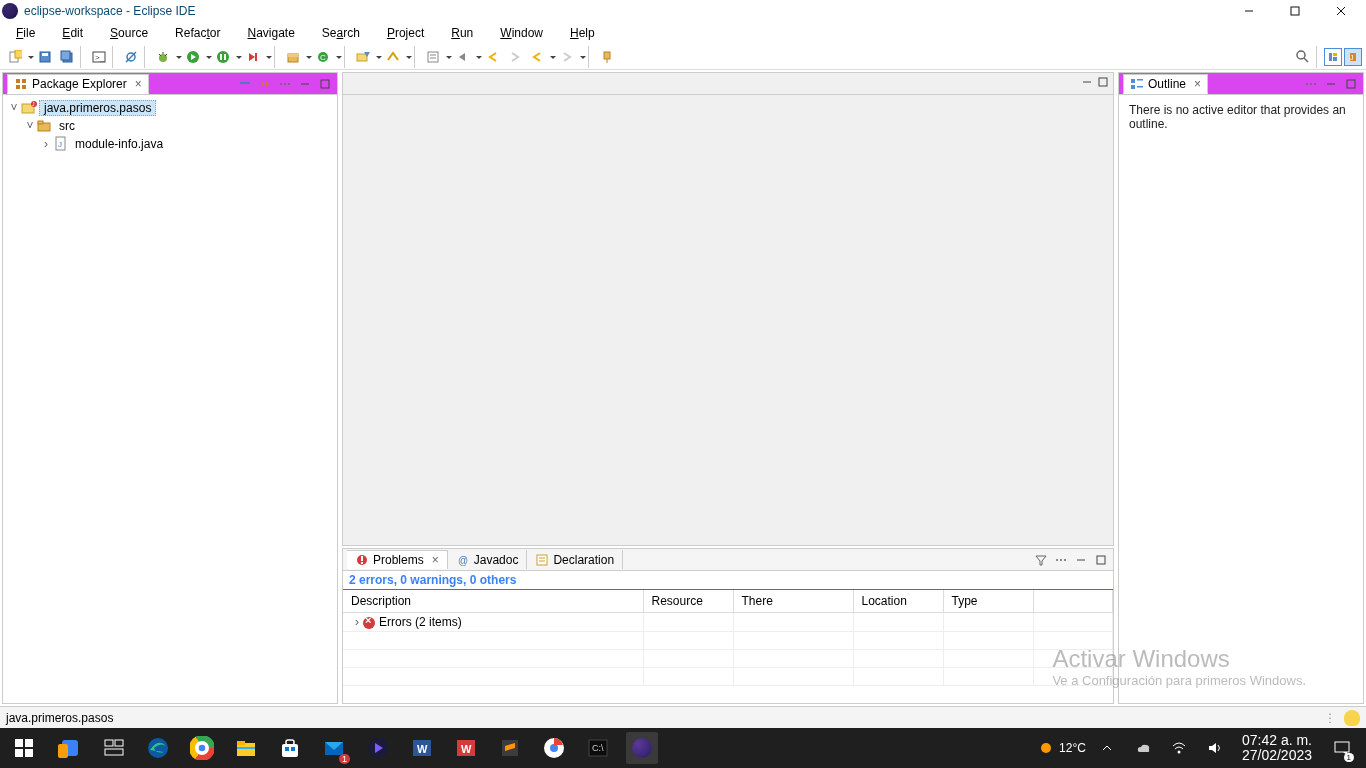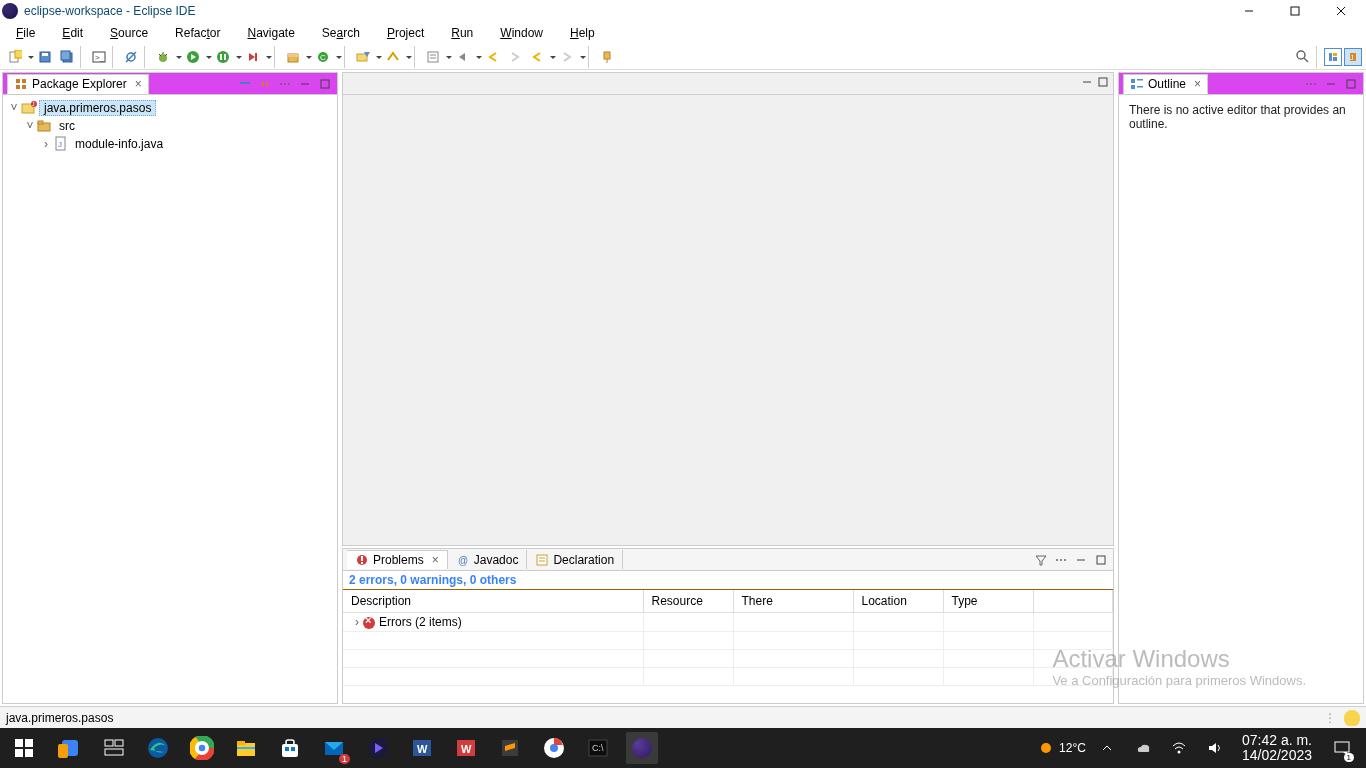--- a/index.html
+++ b/index.html
@@ -645,21 +645,21 @@
         </svg>
       </span>
     <span class="tbico" style="width:18px;">
         <svg width="16" height="16">
           <polygon points="2,6 5,6 9,3 9,13 5,10 2,10" fill="#fff"></polygon>
           <path d="M11 5 Q14 8 11 11" fill="none" stroke="#fff"></path>
         </svg>
       </span>
     <div class="clock">
       <div>07:42 a. m.</div>
-      <div>14/02/2023</div>
+      <div>27/02/2023</div>
     </div>
     <span class="tbico" style="width:24px;">
         <svg width="18" height="18">
           <rect x="2" y="3" width="14" height="10" fill="none" stroke="#fff"></rect>
           <polygon points="10,13 14,13 14,16" fill="#fff"></polygon>
         </svg>
         <span style="position:absolute;bottom:2px;right:0;background:#fff;color:#000;border-radius:8px;font-size:8px;padding:0 3px;">1</span>
       </span>
   </div>
 </div>

